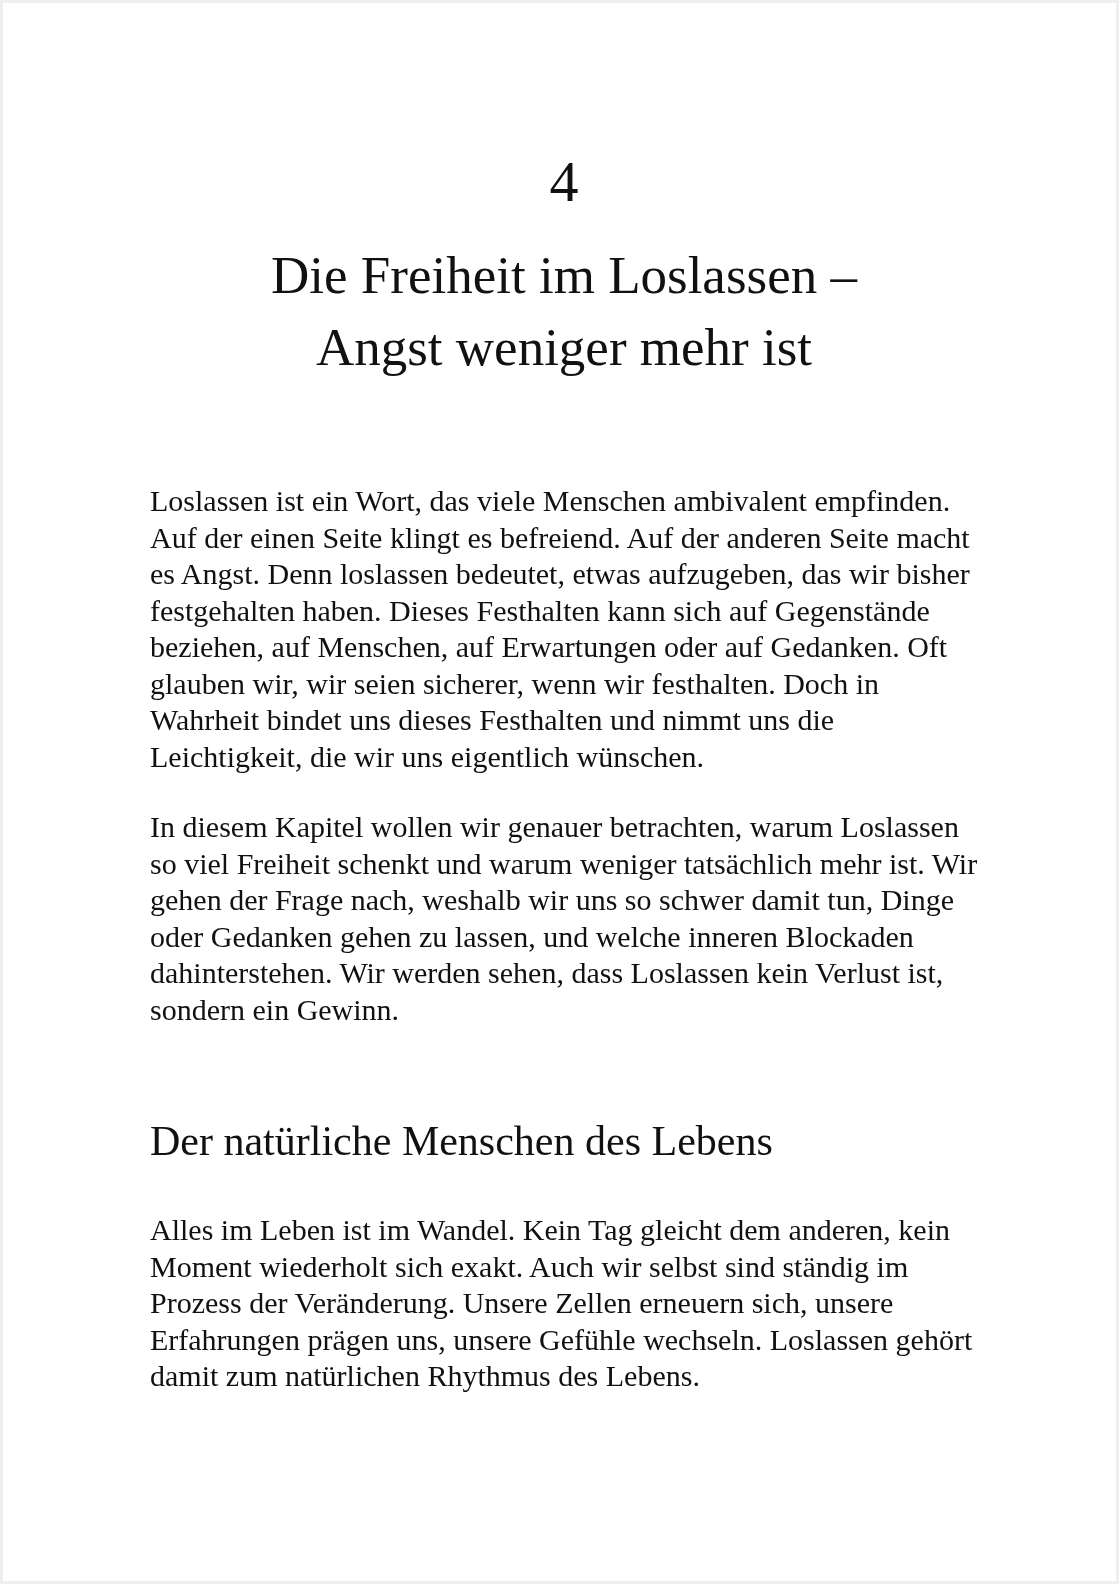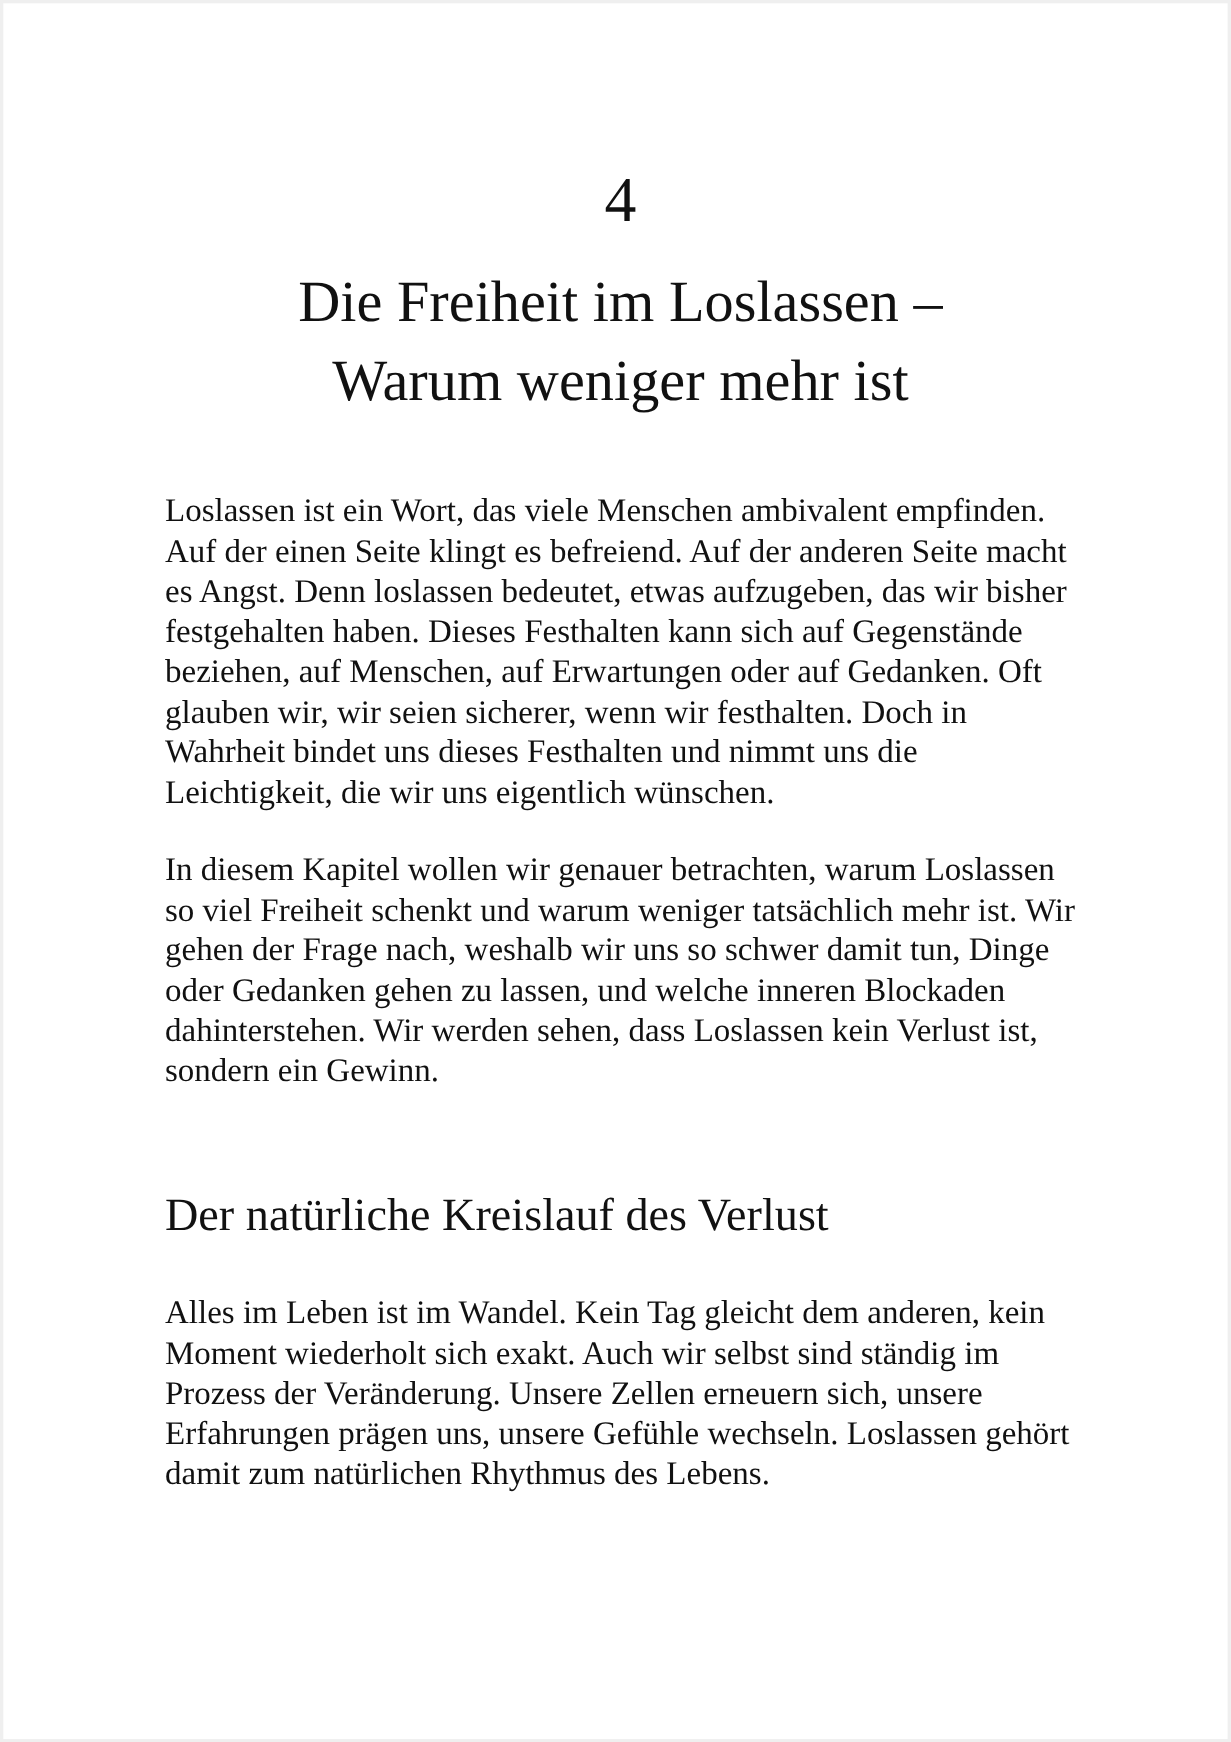--- a/index.html
+++ b/index.html
@@ -40,21 +40,21 @@
   .chapter-title {
     margin: 28px 0 0 0;
     font-size: 53px;
     line-height: 72px;
     font-weight: 400;
   }
   .chapter-title .title-line {
     display: block;
   }
   .body-text {
-    margin-top: 64px;
+    margin-top: 100px;
     font-size: 30px;
     line-height: 36.5px;
     text-align: left;
     hyphens: none;
   }
   .body-text p {
     margin: 0 0 34px 0;
     max-width: 828px;
   }
   .body-text h2 {
@@ -68,27 +68,27 @@
 </head>
 <body>
 
 <div class="page">
   <div class="content">
 
     <header class="chapter-header">
       <div class="chapter-number">4</div>
       <h1 class="chapter-title">
         <span class="title-line">Die Freiheit im Loslassen –</span>
-        <span class="title-line">Warum weniger mehr ist</span>
+        <span class="title-line">Angst weniger mehr ist</span>
       </h1>
     </header>
 
     <main class="body-text">
       <p>Loslassen ist ein Wort, das viele Menschen ambivalent empfinden. Auf der einen Seite klingt es befreiend. Auf der anderen Seite macht es Angst. Denn loslassen bedeutet, etwas aufzugeben, das wir bisher festgehalten haben. Dieses Festhalten kann sich auf Gegenstände beziehen, auf Menschen, auf Erwartungen oder auf Gedanken. Oft glauben wir, wir seien sicherer, wenn wir festhalten. Doch in Wahrheit bindet uns dieses Festhalten und nimmt uns die Leichtigkeit, die wir uns eigentlich wünschen.</p>
       <p>In diesem Kapitel wollen wir genauer betrachten, warum Loslassen so viel Freiheit schenkt und warum weniger tatsächlich mehr ist. Wir gehen der Frage nach, weshalb wir uns so schwer damit tun, Dinge oder Gedanken gehen zu lassen, und welche inneren Blockaden dahinterstehen. Wir werden sehen, dass Loslassen kein Verlust ist, sondern ein Gewinn.</p>
 
-      <h2>Der natürliche Kreislauf des Verlust</h2>
+      <h2>Der natürliche Menschen des Lebens</h2>
 
       <p>Alles im Leben ist im Wandel. Kein Tag gleicht dem anderen, kein Moment wiederholt sich exakt. Auch wir selbst sind ständig im Prozess der Veränderung. Unsere Zellen erneuern sich, unsere Erfahrungen prägen uns, unsere Gefühle wechseln. Loslassen gehört damit zum natürlichen Rhythmus des Lebens.</p>
     </main>
 
   </div>
 </div>
 
 </body></html>

